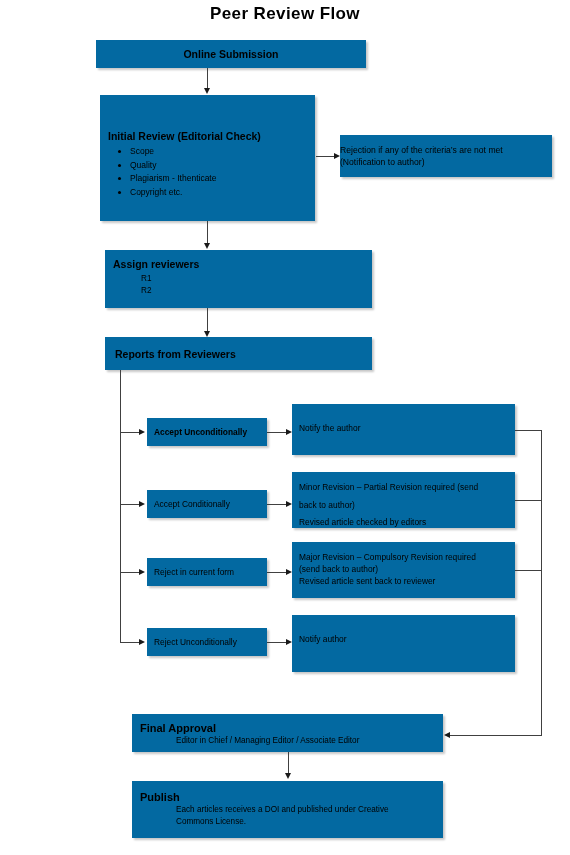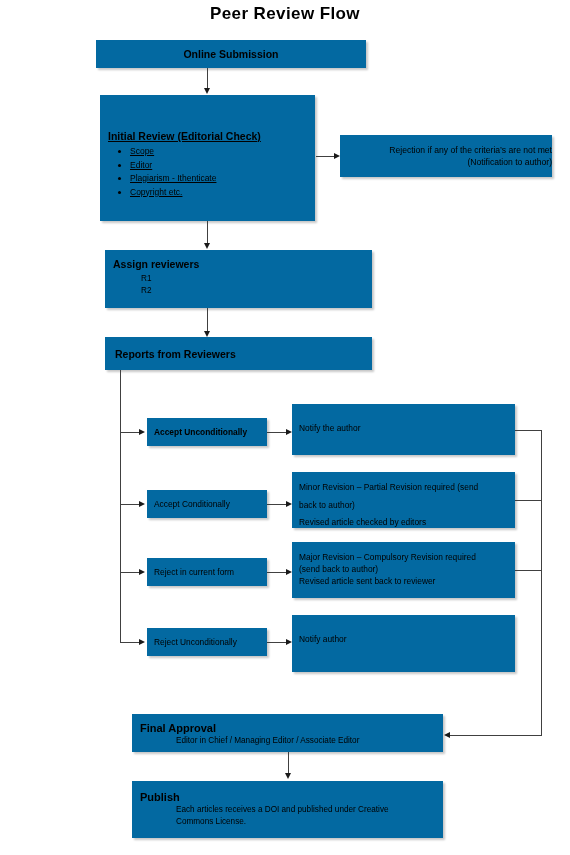--- a/index.html
+++ b/index.html
@@ -53,21 +53,21 @@
   .box.center-bold {
     display: flex;
     align-items: center;
     justify-content: center;
     font-weight: bold;
     font-size: 10.5px;
   }
   .box.center-plain {
     display: flex;
     flex-direction: column;
-    align-items: flex-end;
+    align-items: flex-start;
     justify-content: center;
     font-size: 8.6px;
     line-height: 12px;
     text-align: center;
   }
   .box.left-plain {
     display: flex;
     flex-direction: column;
     justify-content: center;
     font-size: 8.4px;
@@ -145,26 +145,26 @@
 
   <div class="title">Peer Review Flow</div>
 
   <div class="box center-bold" style="left:96px; top:40px; width:270px; height:28px;">
     <span>Online Submission</span>
   </div>
 
   <div class="ln vline" style="left:207px; top:68px; height:21px;"></div>
   <div class="arrow-down" style="left:203.5px; top:88px;"></div>
 
-  <div class="box vtop-left" style="left:100px; top:95px; width:215px; height:126px;text-decoration:underline;">
+  <div class="box vtop-left" style="left:100px; top:95px; width:215px; height:126px;">
     <div style="height:27px;"></div>
     <div class="hdr">Initial Review (Editorial Check)</div>
     <ul class="bullets">
       <li>Scope</li>
-      <li>Editor</li>
+      <li>Quality</li>
       <li>Plagiarism - Ithenticate</li>
       <li>Copyright etc.</li>
     </ul>
   </div>
 
   <div class="ln hline" style="left:316px; top:156px; width:20px;"></div>
   <div class="arrow-right" style="left:334px; top:152.5px;"></div>
 
   <div class="box center-plain" style="left:340px; top:135px; width:212px; height:42px;">
     <div>Rejection if any of the criteria’s are not met</div>

